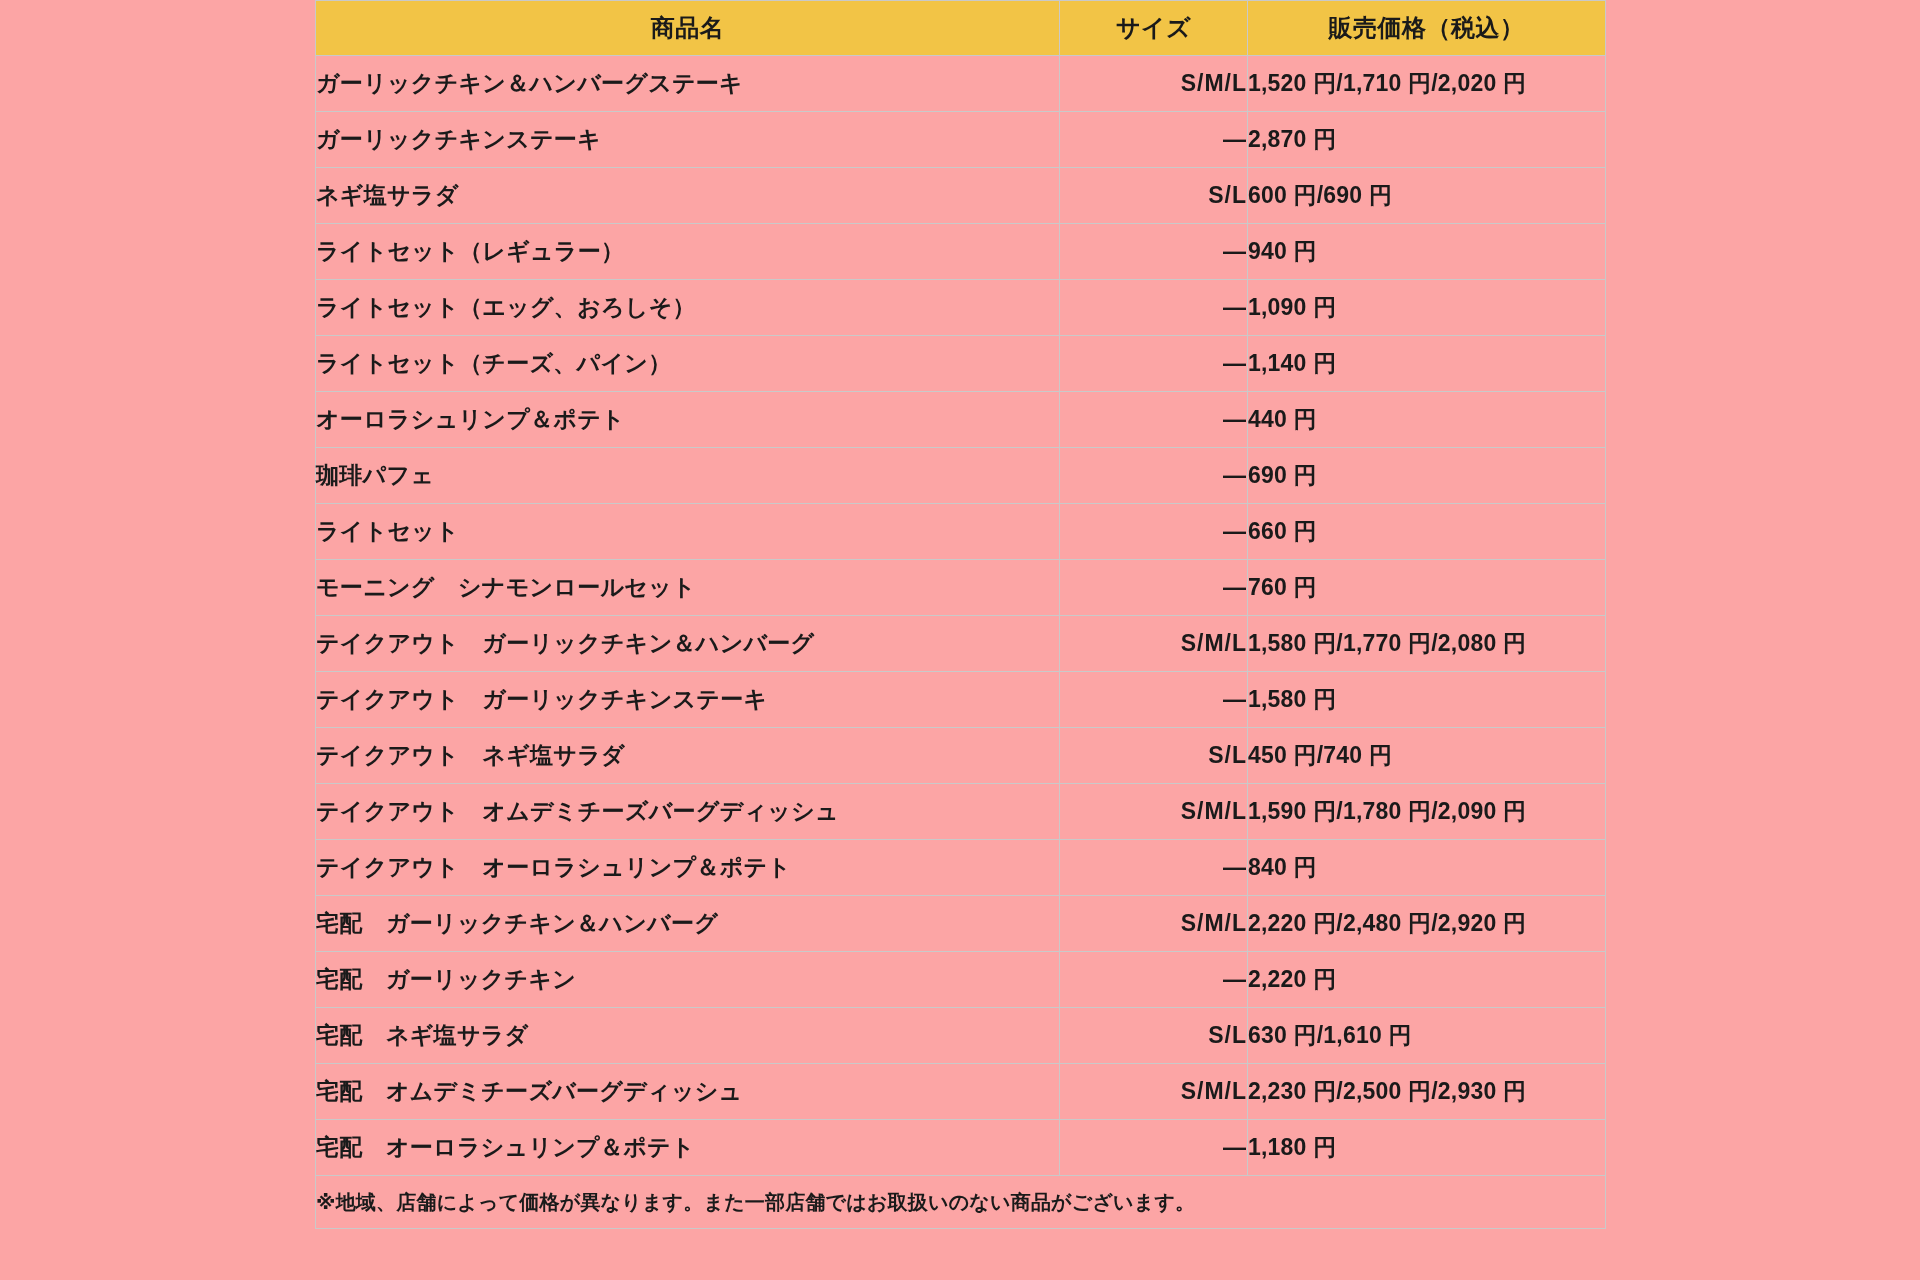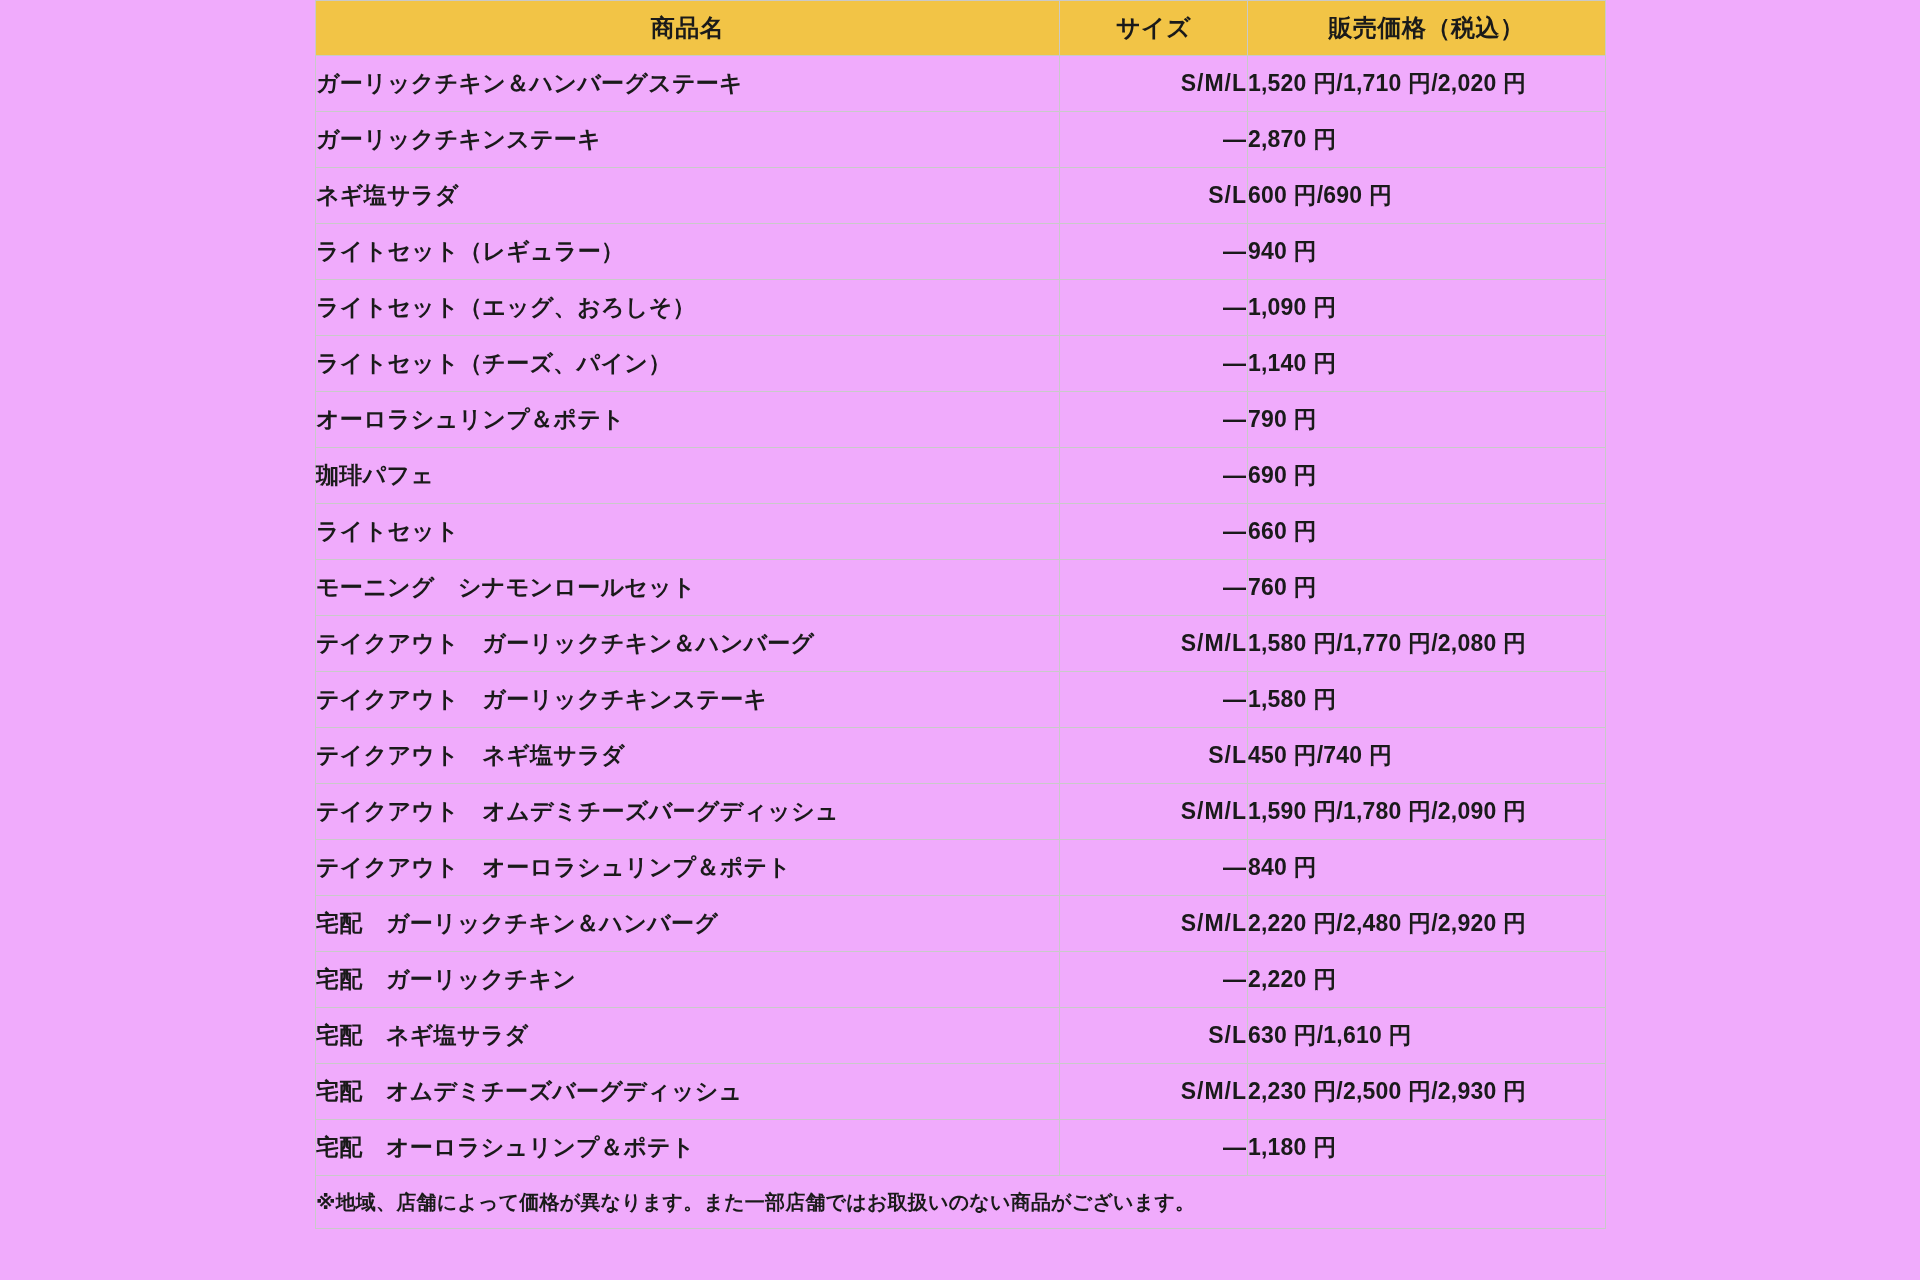--- a/index.html
+++ b/index.html
@@ -11,21 +11,21 @@
     width: 1920px;
     height: 1280px;
     font-family: "Liberation Sans", "DejaVu Sans", sans-serif;
     color: #1a1a1a;
     -webkit-font-smoothing: antialiased;
   }
   .page {
     width: 1920px;
     height: 1280px;
     position: relative;
-    background: #f0abfc;
+    background: #fca5a5;
     box-sizing: border-box;
   }
   .table-wrap {
     position: absolute;
     left: 315px;
     top: 0px;
     width: 1290px;
   }
   table.price-table {
     border-collapse: collapse;
@@ -128,21 +128,21 @@
             <td class="price">1,090 円</td>
           </tr>
           <tr>
             <td class="name">ライトセット（チーズ、パイン）</td>
             <td class="size">—</td>
             <td class="price">1,140 円</td>
           </tr>
           <tr>
             <td class="name">オーロラシュリンプ＆ポテト</td>
             <td class="size">—</td>
-            <td class="price">790 円</td>
+            <td class="price">440 円</td>
           </tr>
           <tr>
             <td class="name">珈琲パフェ</td>
             <td class="size">—</td>
             <td class="price">690 円</td>
           </tr>
           <tr>
             <td class="name">ライトセット</td>
             <td class="size">—</td>
             <td class="price">660 円</td>

